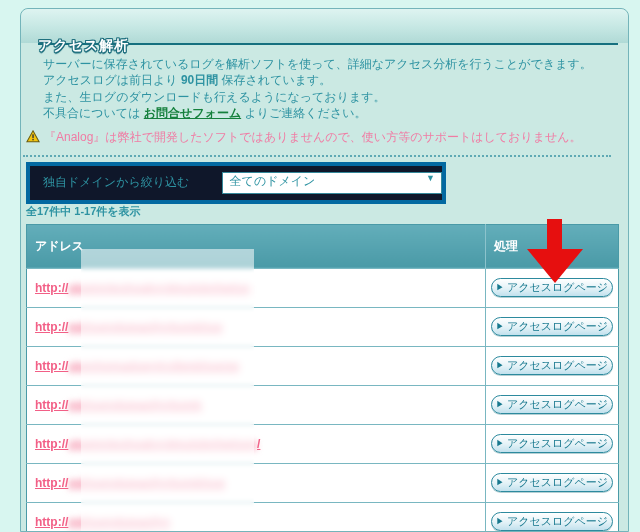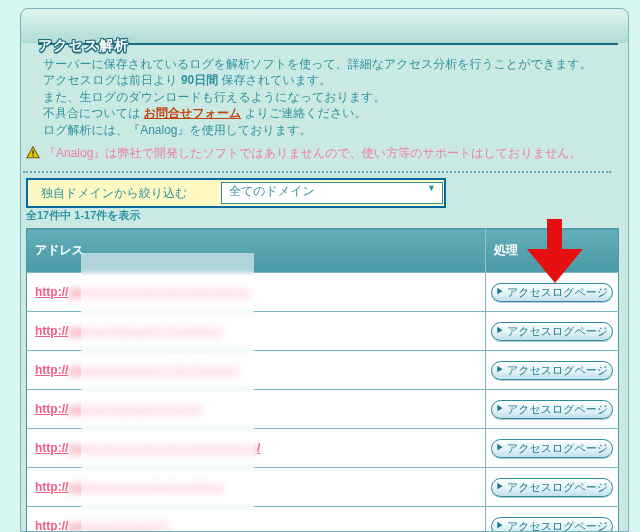--- a/index.html
+++ b/index.html
@@ -44,21 +44,21 @@
   }
   .content {
     padding: 11px 9px 0 5px;
     color: #2e93a2;
     font-size: 12px;
   }
   .intro { margin-left: 17px; }
   .intro div { line-height: 16.4px; }
   .b { font-weight: bold; }
   .pink-link {
-    color: #c2410c;
+    color: #15803d;
     font-weight: bold;
     text-decoration: underline;
     cursor: pointer;
   }
   .warnings { margin-top: 7px; text-align: right; }
   .warn-item {
     display: flex;
     gap: 4px;
     color: #f07ca4;
     line-height: 16px;
@@ -70,23 +70,23 @@
     margin-top: 9px;
     display: flex; align-items: center; gap: 6px;
   }
   .dotted-sep {
     margin: 10px 8px 0 -3px;
     height: 0;
     border-top: 2px dotted #5fa9b4;
   }
   .filter-box {
     margin-top: 5px;
-    width: 420px; height: 30px;
-    background: #fef9c3;
-    border: 2px solid #0369a1;
+    width: 420px; height: 42px;
+    background: #0f172a;
+    border: 4px solid #0369a1;
     display: flex; align-items: center;
     padding-left: 13px;
   }
   .filter-label { width: 180px; }
   .fake-select {
     width: 222px; height: 22px;
     border: 1px solid #35899b;
     background: #ffffff;
     display: flex; align-items: flex-start; justify-content: space-between;
     padding: 0 6px 0 7px;
@@ -181,21 +181,20 @@
   </div>
   <div class="header-line"></div>
 
   <div class="content">
 
     <div class="intro">
       <div><span>サーバーに保存されているログを解析ソフトを使って、詳細なアクセス分析を行うことができます。</span></div>
       <div><span>アクセスログは前日より </span><span class="b">90日間</span><span> 保存されています。</span></div>
       <div><span>また、生ログのダウンロードも行えるようになっております。</span></div>
       <div><span>不具合については </span><a class="pink-link">お問合せフォーム</a><span> よりご連絡ください。</span></div>
-      <div><span>ログ解析には、『Analog』を使用しております。</span></div>
     </div>
 
     <div class="warnings">
       <div class="warn-item">
         <svg width="14" height="13" viewBox="0 0 16 15">
           <path d="M8 1 L15 13.5 H1 Z" fill="#f2c40e" stroke="#6b5e10" stroke-width="1.2"></path>
           <rect x="7.2" y="5" width="1.7" height="4.2" fill="#3a3a3a"></rect>
           <rect x="7.2" y="10.2" width="1.7" height="1.7" fill="#3a3a3a"></rect>
         </svg>
         <span>『Analog』は弊社で開発したソフトではありませんので、使い方等のサポートはしておりません。</span>

